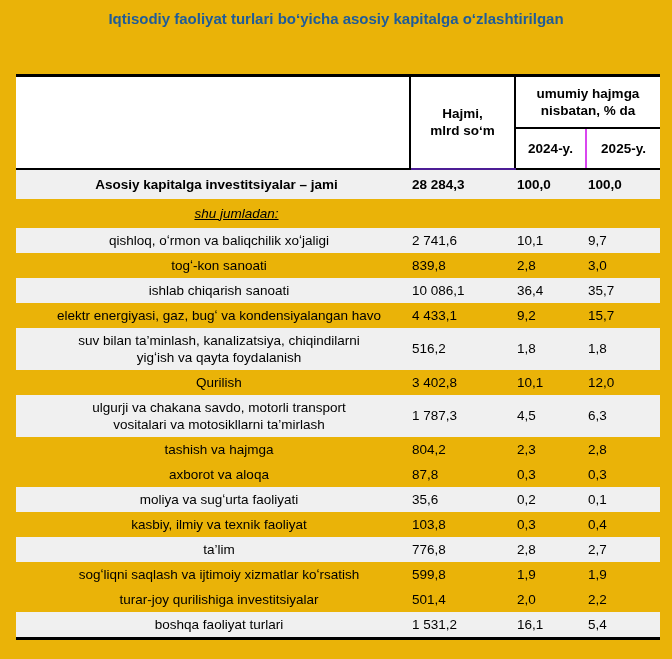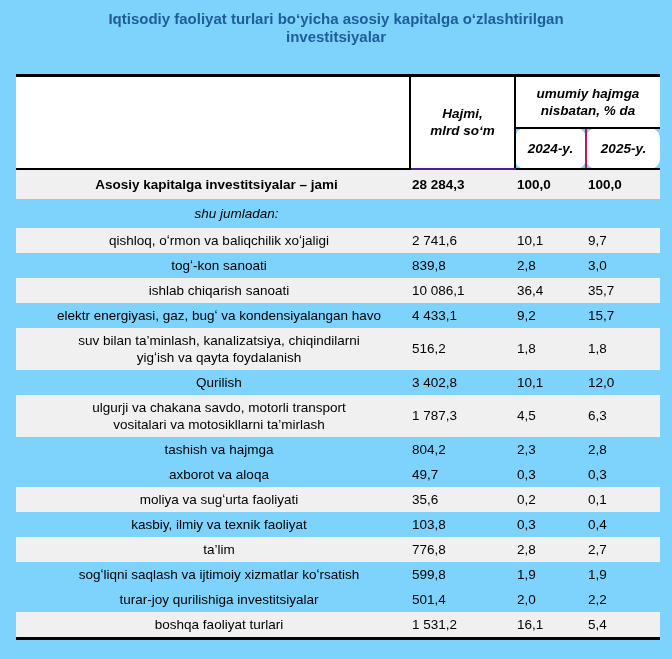--- a/index.html
+++ b/index.html
@@ -3,21 +3,21 @@
 <meta charset="utf-8">
 <style>
   * { box-sizing: border-box; }
   html, body { margin: 0; padding: 0; }
   body {
     width: 672px; height: 659px;
     background: #ffffff;
     font-family: "Liberation Sans", sans-serif;
     color: #000;
   }
-  .page { position: relative; width: 672px; height: 659px; overflow: hidden; background: #7dd3fc; }
+  .page { position: relative; width: 672px; height: 659px; overflow: hidden; background: #eab308; }
 
   .title {
     margin: 10px auto 0;
     width: 620px;
     text-align: center;
     color: #1f5c99;
     font-weight: bold;
     font-size: 15px;
     line-height: 18px;
   }
@@ -38,60 +38,58 @@
   .c-y1    { width: 71px; }
   .c-y2    { width: 74px; }
 
   thead th {
     font-weight: bold;
     text-align: center;
     vertical-align: middle;
     padding: 0;
     font-size: 13.5px;
     background: #fff;
-    font-style: italic;
   }
   .th-name  { border-bottom: 2px solid #000; }
   .th-hajmi {
     border-left: 2px solid #000;
     border-right: 2px solid #000;
     border-bottom: 2px solid #4c1d95;
   }
   .th-hajmi span { display: block; line-height: 17px; }
   .th-umumiy {
     height: 52px;
     border-bottom: 2px solid #000;
     line-height: 17px;
     padding: 0 10px;
   }
-  .th-year   { height: 41px; border-bottom: 2px solid #000; border-radius: 10px; }
-  .th-year-2 { border-left: 2px solid #be185d; }
+  .th-year   { height: 41px; border-bottom: 2px solid #000; }
+  .th-year-2 { border-left: 2px solid #d946ef; }
 
   tbody td {
     vertical-align: middle;
     padding: 4px 2px;
     line-height: 17px;
   }
   .name-cell { text-align: center; padding-left: 14px; white-space: pre-line; }
   .num { text-align: left; white-space: nowrap; }
 
   tr.shaded { background: #f0f0f0; }
   tr.total td { font-weight: bold; padding-top: 6px; padding-bottom: 6px; }
   tr.total .name-cell { padding-left: 9px; }
-  tr.subheading td { padding-top: 6px; padding-bottom: 6px; }
+  tr.subheading td { padding-top: 6px; padding-bottom: 6px; text-decoration: underline; }
   tr.subheading .name-cell { font-style: italic; padding-left: 49px; }
 </style>
 </head>
 <body>
 
 <div class="page">
 
   <div class="title">
     <span>Iqtisodiy faoliyat turlari boʻyicha asosiy kapitalga oʻzlashtirilgan</span>
-    <span>investitsiyalar</span>
   </div>
 
   <table class="inv-table">
     <colgroup>
       <col class="c-name">
         <col class="c-hajmi">
         <col class="c-y1">
         <col class="c-y2">
     </colgroup>
     <thead>
@@ -166,21 +164,21 @@
     <td class="num">6,3</td>
   </tr>
         <tr>
     <td class="name-cell">tashish va hajmga</td>
     <td class="num">804,2</td>
     <td class="num">2,3</td>
     <td class="num">2,8</td>
   </tr>
         <tr>
     <td class="name-cell">axborot va aloqa</td>
-    <td class="num">49,7</td>
+    <td class="num">87,8</td>
     <td class="num">0,3</td>
     <td class="num">0,3</td>
   </tr>
         <tr class="shaded">
     <td class="name-cell">moliya va sugʻurta faoliyati</td>
     <td class="num">35,6</td>
     <td class="num">0,2</td>
     <td class="num">0,1</td>
   </tr>
         <tr>

